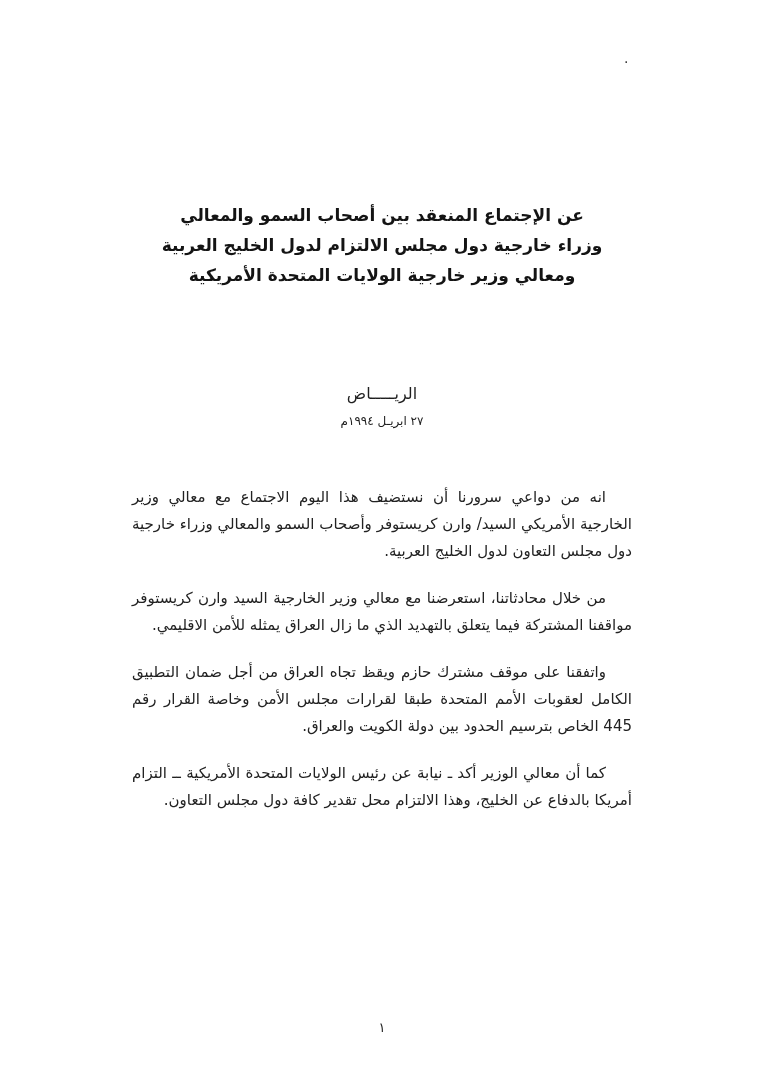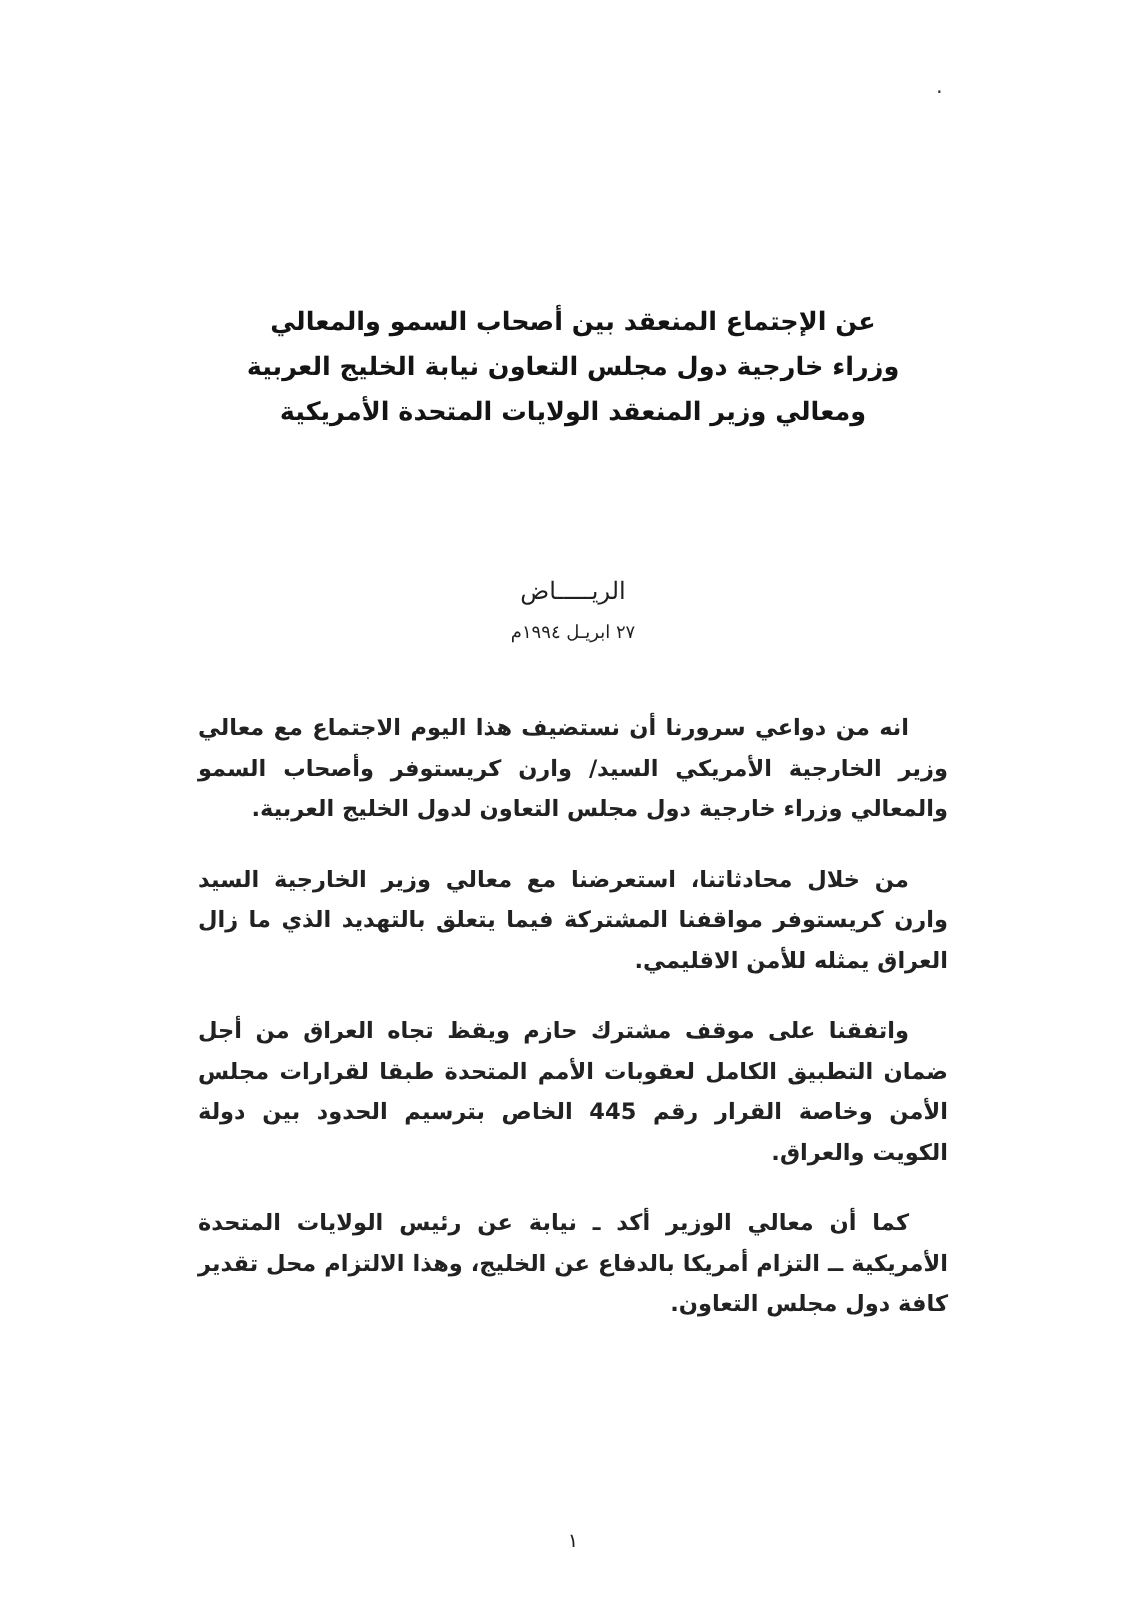--- a/index.html
+++ b/index.html
@@ -61,23 +61,22 @@
     top: 468px;
     right: 132px;
     width: 500px;
     direction: rtl;
     text-align: justify;
     font-size: 15px;
     line-height: 27px;
     color: #222222;
   }
   .body-text p {
-    margin: 4px 0 20px 0;
+    margin: 16px 0 20px 0;
     text-indent: 26px;
-    font-weight: bold;
   }
   .body-text p.tight {
     margin-bottom: 14px;
   }
   .page-number {
     position: absolute;
     top: 1020px;
     left: 0;
     right: 0;
     text-align: center;
@@ -88,22 +87,22 @@
 </style>
 </head>
 <body>
 
 <div class="sheet">
 
   <span class="stray">.</span>
 
   <header class="title-block">
     <div>عن الإجتماع المنعقد بين أصحاب السمو والمعالي</div>
-    <div>وزراء خارجية دول مجلس التعاون نيابة الخليج العربية</div>
-    <div>ومعالي وزير المنعقد الولايات المتحدة الأمريكية</div>
+    <div>وزراء خارجية دول مجلس الالتزام لدول الخليج العربية</div>
+    <div>ومعالي وزير خارجية الولايات المتحدة الأمريكية</div>
   </header>
 
   <div class="location">الريـــــاض</div>
 
   <div class="date">٢٧ ابريـل ١٩٩٤م</div>
 
   <main class="body-text">
     <p>انه من دواعي سرورنا أن نستضيف هذا اليوم الاجتماع مع معالي وزير الخارجية الأمريكي السيد/ وارن كريستوفر وأصحاب السمو والمعالي وزراء خارجية دول مجلس التعاون لدول الخليج العربية.</p>
     <p>من خلال محادثاتنا، استعرضنا مع معالي وزير الخارجية السيد وارن كريستوفر مواقفنا المشتركة فيما يتعلق بالتهديد الذي ما زال العراق يمثله للأمن الاقليمي.</p>
     <p>واتفقنا على موقف مشترك حازم ويقظ تجاه العراق من أجل ضمان التطبيق الكامل لعقوبات الأمم المتحدة طبقا لقرارات مجلس الأمن وخاصة القرار رقم 445 الخاص بترسيم الحدود بين دولة الكويت والعراق.</p>

